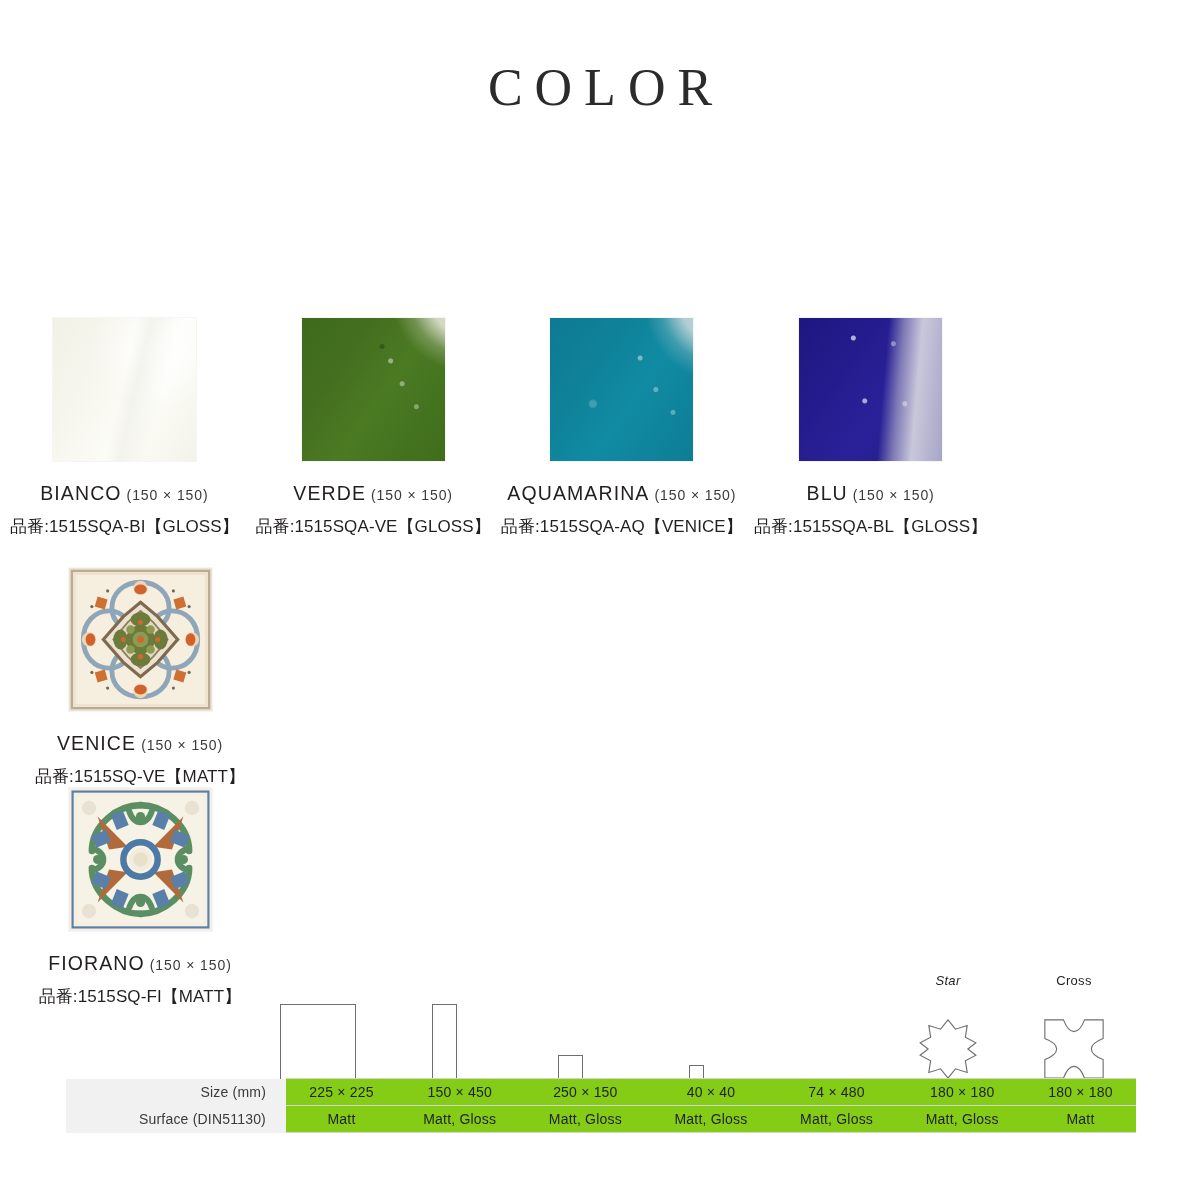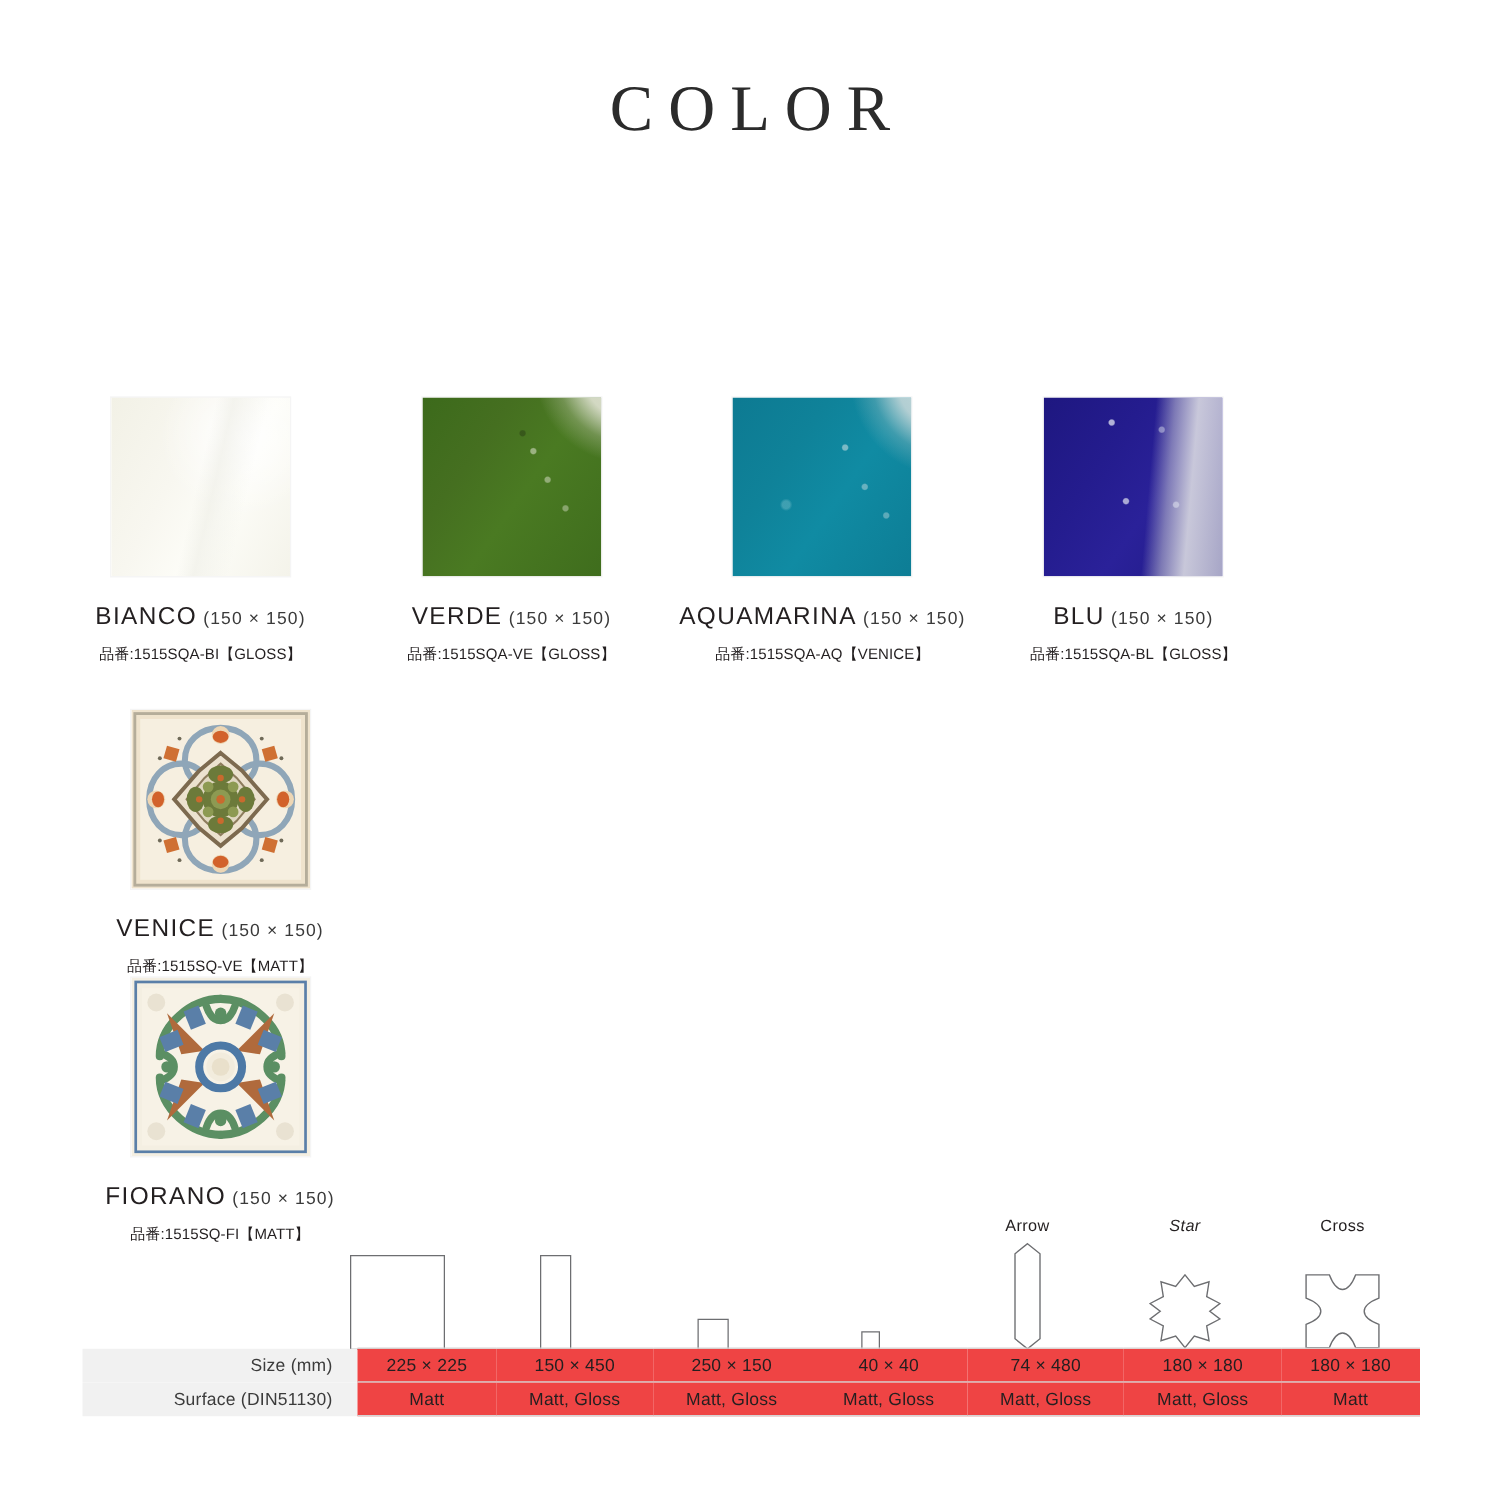--- a/index.html
+++ b/index.html
@@ -31,21 +31,20 @@
     color: #2b2b2b;
   }
 
   
   .swatch-row {
     position: absolute;
     left: 0;
     width: 995px;
     display: flex;
     justify-content: center;
-    padding-left: 36px;
   }
   #row-gloss { top: 318px; }
   #row-matt  { top: 568px; flex-direction: column; }
 
   .swatch-cell {
     width: 280px;
     display: flex;
     flex-direction: column;
     align-items: center;
   }
@@ -75,21 +74,21 @@
     color: #231f20;
   }
   .cap-size {
     font-size: 14px;
     letter-spacing: 0.9px;
     color: #3a3a3a;
     margin-left: 5px;
   }
   .cap-code {
     margin-top: 10px;
-    font-size: 12px;
+    font-size: 17px;
     letter-spacing: 0.1px;
     color: #231f20;
     white-space: nowrap;
   }
 
   
   #shape-row {
     position: absolute;
     left: 0;
     top: 948px;
@@ -149,21 +148,21 @@
   #spec-table .rowlabel {
     background: #f1f1f1;
     text-align: right;
     padding-right: 20px;
     width: 200px;
     color: #3b3b3b;
   }
   #spec-table tbody tr td:not(.rowlabel) {
     border-top: 1px solid #d4d4d4;
     border-bottom: 1px solid #d4d4d4;
-    background: #ef4444;
+    background: #84cc16;
   }
   #spec-table tbody tr:first-child td:not(.rowlabel) { border-bottom: none; }
 </style>
 </head>
 <body>
 
 <div class="page-title">COLOR</div>
 
 <div class="swatch-row" id="row-gloss">
 
@@ -404,28 +403,20 @@
     </div>
   </div>
 
   <div class="shape-cell" style="left:633px;">
     <div class="shape-label empty"></div>
     <div class="shape-art">
       <div class="rect-shape" style="width:15px;height:15px;"></div>
     </div>
   </div>
 
-  <div class="shape-cell" style="left:759px;">
-    <div class="shape-label">Arrow</div>
-    <div class="shape-art">
-      <svg width="22" height="86" viewBox="0 0 22 86">
-        <polygon points="11,1 21,9 21,77 11,85 1,77 1,9" fill="#ffffff" stroke="#6d6e71" stroke-width="1.1"></polygon>
-      </svg>
-    </div>
-  </div>
 
   <div class="shape-cell" style="left:885px;font-style:italic;">
     <div class="shape-label">Star</div>
     <div class="shape-art">
       <svg width="62" height="62" viewBox="0 0 100 100">
         <polygon points="50,3 62,18 81,12 78,31 95,40 82,50 95,60 78,69 81,88 62,82 50,97 38,82 19,88 22,69 5,60 18,50 5,40 22,31 19,12 38,18" fill="#ffffff" stroke="#6d6e71" stroke-width="1.8"></polygon>
       </svg>
     </div>
   </div>
 

